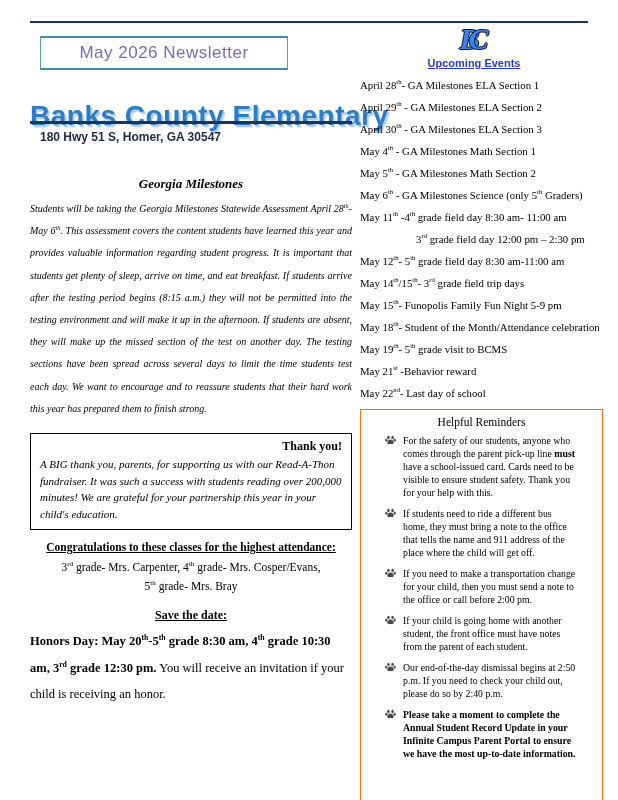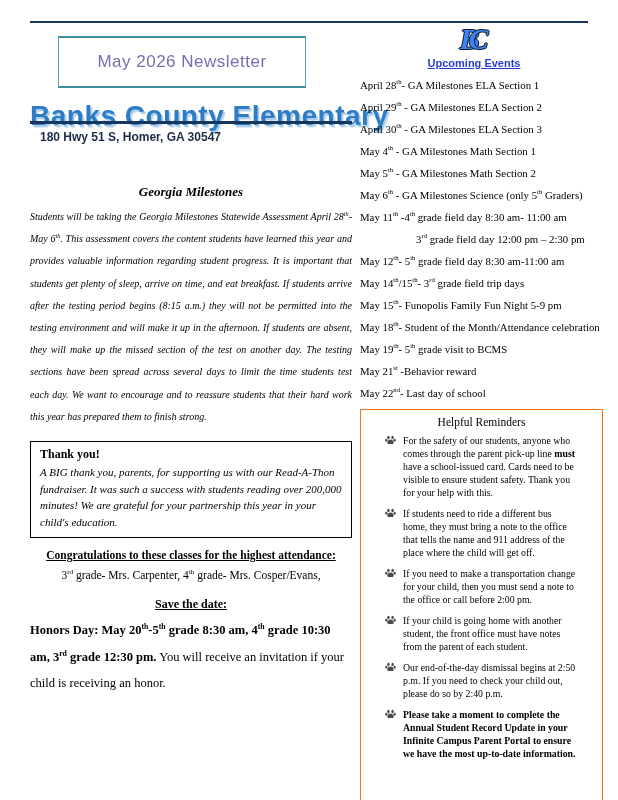--- a/index.html
+++ b/index.html
@@ -3,21 +3,21 @@
 <meta charset="utf-8">
 <style>
   * { margin:0; padding:0; box-sizing:border-box; }
   html,body { background:#ffffff; }
   body { width:618px; height:800px; position:relative; overflow:hidden;
          font-family:"Liberation Serif", serif; color:#000; }
   .page { position:absolute; inset:0; background:#fff; }
 
   .top-rule { position:absolute; left:30px; top:21px; width:558px; height:2px; background:#17365d; }
 
-  .title-box { position:absolute; left:58px; top:36px; width:248px; height:52px;
+  .title-box { position:absolute; left:40px; top:36px; width:248px; height:34px;
                border:1px solid #5a9fae; border-top:2px solid #3d8fa0; border-bottom:2px solid #3d8fa0;
                display:flex; align-items:center; justify-content:center; }
   .title-txt { font-family:"Liberation Sans", sans-serif; font-size:17px; color:#7b6cb0; letter-spacing:.5px; }
 
   .logo-wrap { position:absolute; left:412px; top:24px; width:124px; text-align:center; }
   .logo { font-family:"Liberation Serif", serif; font-weight:bold; font-style:italic;
           font-size:30px; line-height:1; color:#3b82f6;
           text-shadow:-1px 0 0 #121a22, 1px 0 0 #121a22, 0 -1px 0 #121a22, 0 1px 0 #121a22; }
   .logo .l2 { margin-left:-11px; }
   .upcoming { font-family:"Liberation Sans", sans-serif; font-weight:bold; font-size:11px;
@@ -25,27 +25,27 @@
 
   .school-name { position:absolute; left:30px; top:100px; font-family:"Liberation Sans", sans-serif;
                  font-weight:bold; font-size:28px; letter-spacing:.5px; color:#2e7cc3;
                  text-shadow:1.5px 1.5px 0 #aecde9, 2.5px 2.5px 0 #dcebf6; white-space:nowrap; }
   .school-rule { position:absolute; left:30px; top:121px; width:322px; height:3px; background:#17365d; }
   .address { position:absolute; left:40px; top:130px; font-family:"Liberation Sans", sans-serif;
              font-weight:bold; font-size:12px; color:#1c2b47;text-align:center; }
   .contact { position:absolute; left:36px; top:151px; font-family:"Liberation Sans", sans-serif;
              font-weight:bold; font-size:12px; color:#1c2b47; }
 
-  .left-col { position:absolute; left:30px; top:184px; width:322px; }
+  .left-col { position:absolute; left:30px; top:176px; width:322px; }
   .gm-heading { text-align:center; font-weight:bold; font-style:italic; font-size:13px; margin-bottom:6px; }
   .gm-body { font-style:italic; font-size:10px; line-height:22.2px; text-align:justify; }
   sup { font-size:.62em; line-height:0; }
 
   .thanks-box { margin-top:13px; border:1px solid #000; padding:5px 9px 7px 9px; }
-  .thanks-heading { text-align:left; font-weight:bold; font-size:12px; margin-bottom:2px; }
+  .thanks-heading { text-align:right; font-weight:bold; font-size:12px; margin-bottom:2px; }
   .thanks-body { font-style:italic; font-size:11px; line-height:16.5px; }
 
   .att-heading { margin-top:11px; text-align:center; font-weight:bold; font-size:11.5px; text-decoration:underline; }
   .att-winners { margin-top:5px; text-align:center; font-size:11.5px; line-height:19px; }
 
   .std-heading { margin-top:12px; text-align:center; font-weight:bold; font-size:12px; text-decoration:underline; }
   .std-body { margin-top:5px; font-size:12.5px; line-height:26.5px; }
 
   .right-col { position:absolute; left:360px; top:78px; width:243px; }
   .events-list { }
@@ -84,20 +84,21 @@
     <div class="gm-body">Students will be taking the Georgia Milestones Statewide Assessment April 28<sup>th</sup>-May 6<sup>th</sup>.  This assessment covers the content students have learned this year and provides valuable information regarding student progress.  It is important that students get plenty of sleep, arrive on time, and eat breakfast.  If students arrive after the testing period begins (8:15 a.m.) they will not be permitted into the testing environment and will make it up in the afternoon. If students are absent, they will make up the missed section of the test on another day. The testing sections have been spread across several days to limit the time students test each day. We want to encourage and to reassure students that their hard work this year has prepared them to finish strong.</div>
 
     <div class="thanks-box">
       <div class="thanks-heading">Thank you!</div>
       <div class="thanks-body">A BIG thank you, parents, for supporting us with our Read-A-Thon fundraiser.  It was such a success with students reading over 200,000 minutes!  We are grateful for your partnership this year in your child's education.</div>
     </div>
 
     <div class="att-heading">Congratulations to these classes for the highest attendance:</div>
     <div class="att-winners">
         <div>3<sup>rd</sup> grade- Mrs. Carpenter, 4<sup>th</sup> grade- Mrs. Cosper/Evans,</div>
+        <div>5<sup>th</sup> grade- Mrs. Bray</div>
       </div>
 
     <div class="std-heading">Save the date:</div>
     <div class="std-body"><strong>Honors Day: May 20<sup>th</sup>-5<sup>th</sup> grade 8:30 am, 4<sup>th</sup> grade 10:30 am, 3<sup>rd</sup> grade 12:30 pm.</strong>  You will receive an invitation if your child is receiving an honor.</div>
   </div>
 
   <div class="right-col">
     <div class="events-list">
         <div class="event-line">April 28<sup>th</sup>- GA Milestones ELA Section 1</div>
         <div class="event-line">April 29<sup>th</sup> - GA Milestones ELA Section 2</div>

